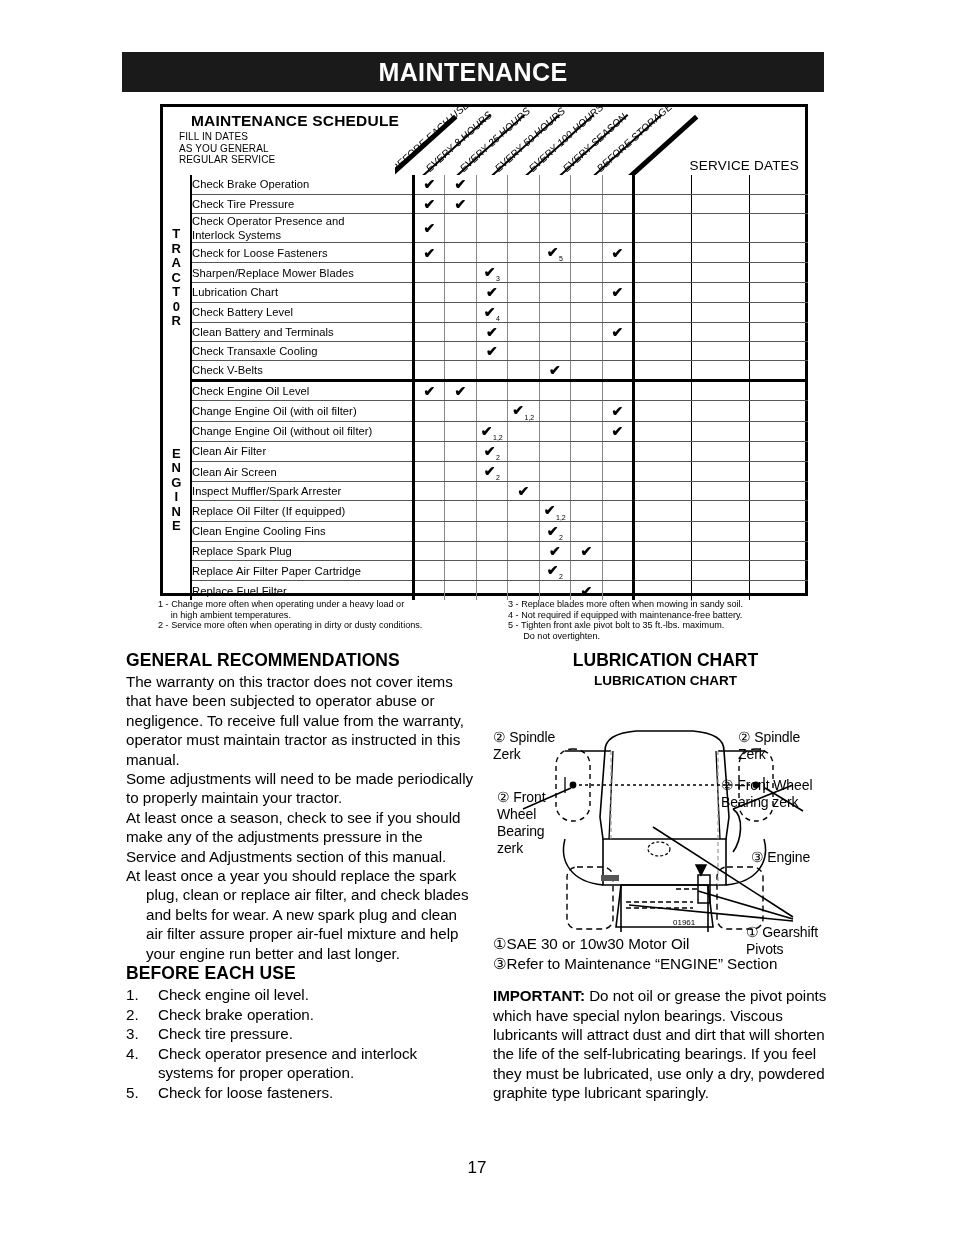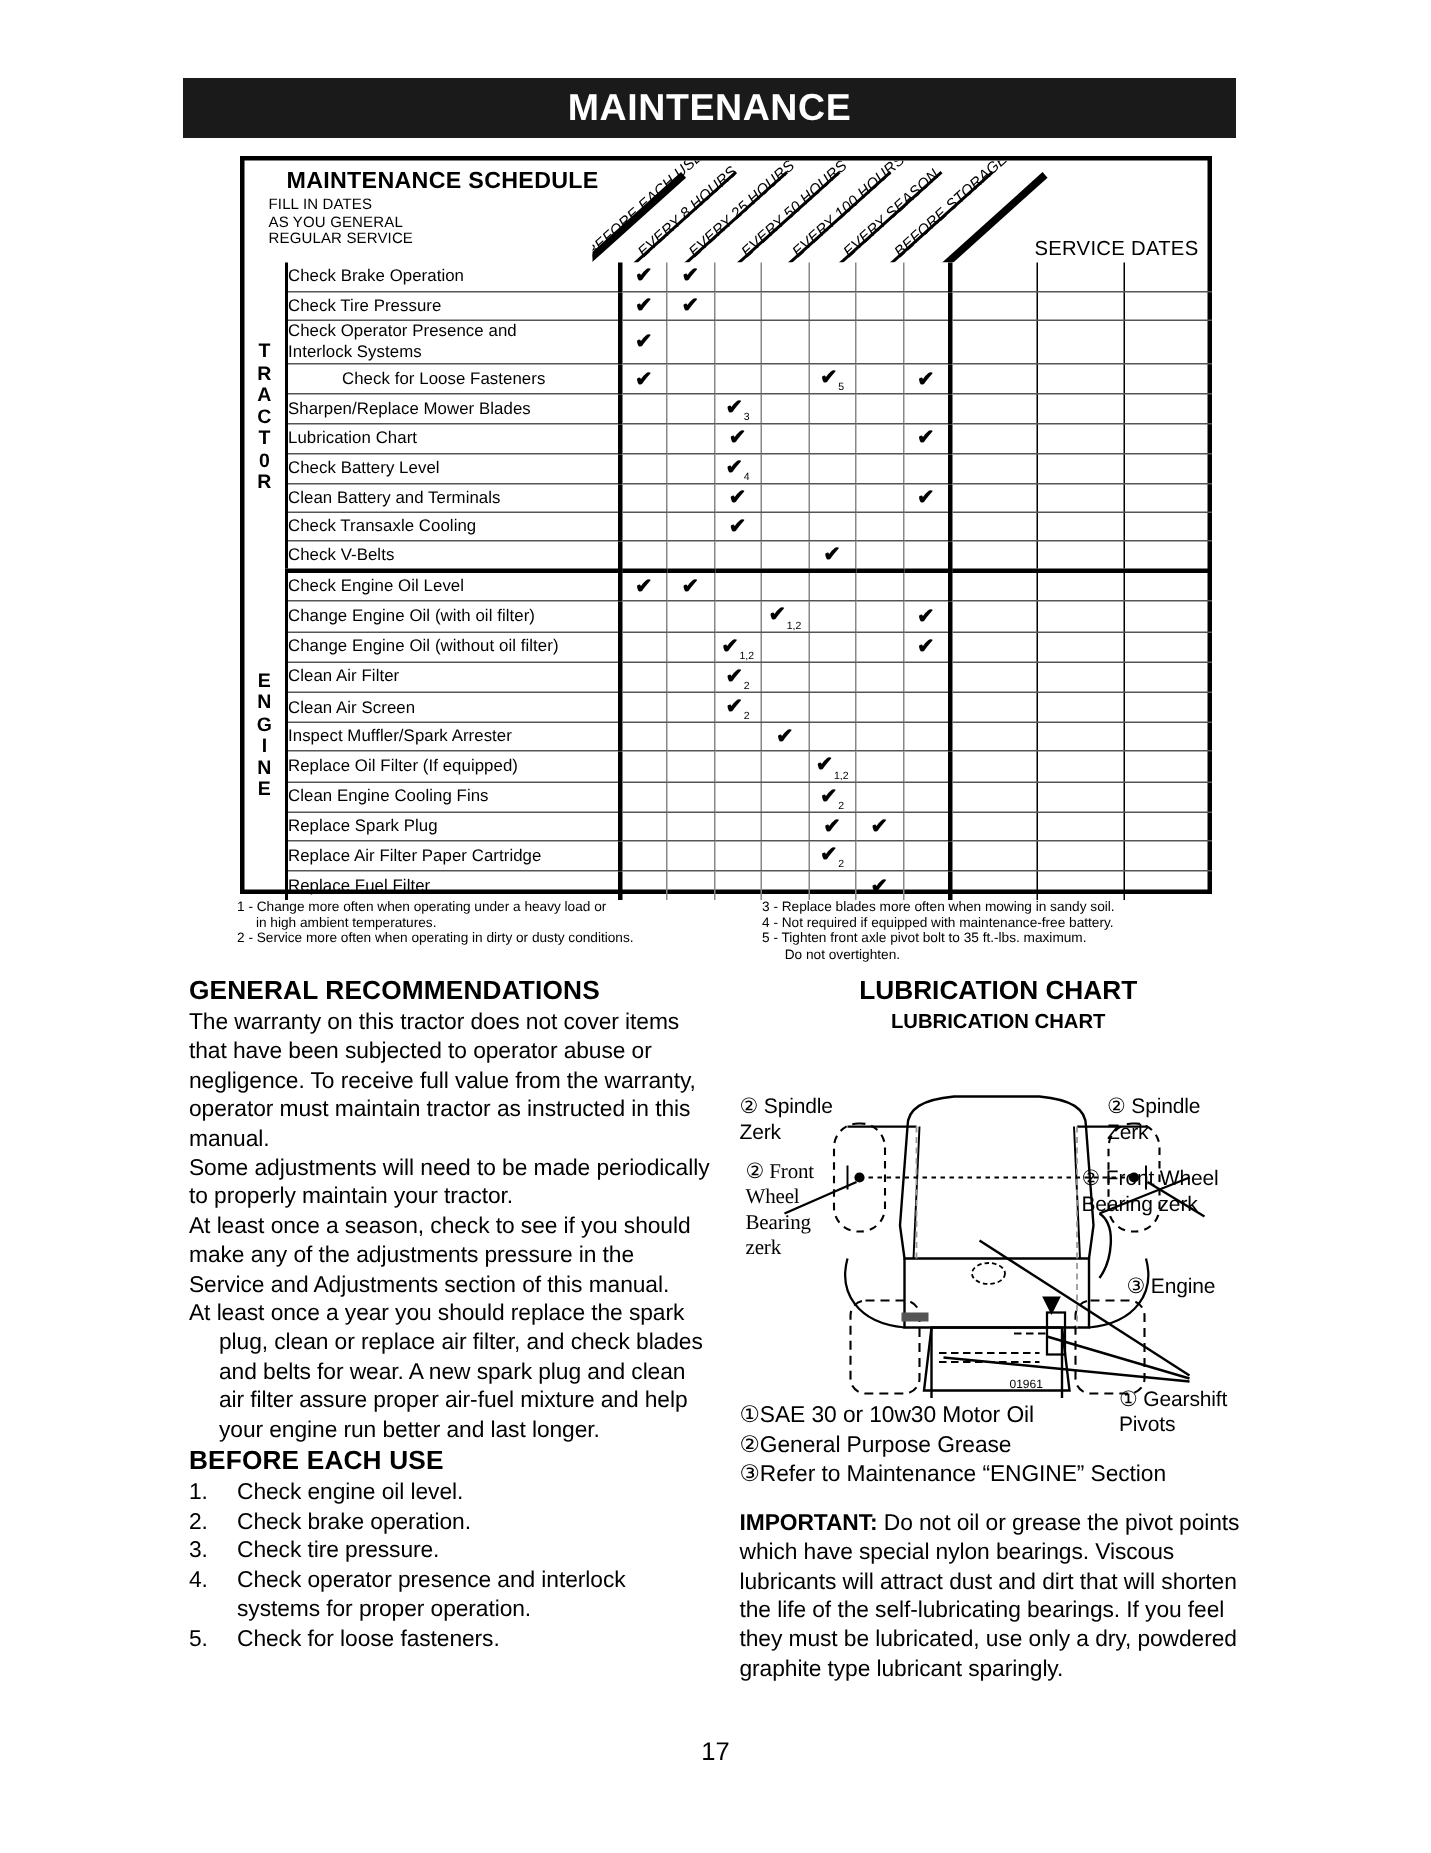--- a/index.html
+++ b/index.html
@@ -209,21 +209,21 @@
             <td class="cell" style="width: 31.5px;"></td>
             <td class="cell" style="width: 31.5px;"></td>
             <td class="cell" style="width: 31.5px;"></td>
             <td class="cell" style="width: 31.5px;"></td>
             <td class="cell thickR" style="width: 31.5px;"></td>
             <td class="cell sd" style="width: 58px;"></td>
             <td class="cell sd" style="width: 58px;"></td>
             <td class="cell sd last" style="width: 58px;"></td>
           </tr>
           <tr>
-            <td class="item" style="width: 222px; padding-left: 36px;">Check for Loose Fasteners</td>
+            <td class="item" style="width: 222px;">Check for Loose Fasteners</td>
             <td class="cell" style="width: 31.5px;"><span class="chk">✔</span></td>
             <td class="cell" style="width: 31.5px;"></td>
             <td class="cell" style="width: 31.5px;"></td>
             <td class="cell" style="width: 31.5px;"></td>
             <td class="cell" style="width: 31.5px;"><span class="chk">✔</span><span class="chk-sup">5</span></td>
             <td class="cell" style="width: 31.5px;"></td>
             <td class="cell thickR" style="width: 31.5px;"><span class="chk">✔</span></td>
             <td class="cell sd" style="width: 58px;"></td>
             <td class="cell sd" style="width: 58px;"></td>
             <td class="cell sd last" style="width: 58px;"></td>
@@ -570,30 +570,29 @@
         <rect x="108" y="186" width="18" height="6" fill="#555"></rect>
 
         <g stroke="#999" stroke-width="1.2" fill="none" stroke-dasharray="4,3">
           <line x1="118" y1="62" x2="118" y2="150"></line>
           <line x1="225" y1="62" x2="225" y2="196"></line>
         </g>
         <text x="180" y="236" font-family="'Liberation Sans',sans-serif" font-size="8" fill="#000">01961</text>
       </svg>
 
       <div class="lbl" style="left:0; top:40px;">② Spindle<br>Zerk</div>
-      <div class="lbl" style="left:4px; top:84px;font-family:Liberation Serif, serif;">② Front<br>Wheel<br>Bearing<br>zerk</div>
+      <div class="lbl" style="left:4px; top:100px;">② Front<br>Wheel<br>Bearing<br>zerk</div>
       <div class="lbl" style="left:245px; top:40px;">② Spindle<br>Zerk</div>
       <div class="lbl" style="left:228px; top:88px;">② Front Wheel<br>Bearing zerk</div>
       <div class="lbl" style="left:258px; top:160px;">③ Engine</div>
       <div class="lbl" style="left:253px; top:235px;">① Gearshift<br>Pivots</div>
     </div>
 
     <div class="legend">
         <div>①SAE 30 or 10w30 Motor Oil</div>
-        <div>②General Purpose Grease</div>
         <div>③Refer to Maintenance “ENGINE” Section</div>
       </div>
 
     <div class="imp">
       <b>IMPORTANT:</b><span>  Do not oil or grease the pivot points which have special nylon bearings.  Viscous lubricants will attract dust and dirt that will shorten the life of the self-lubricating bearings.  If you feel they must be lubricated, use only a dry, powdered graphite type lubricant sparingly.</span>
     </div>
   </div>
 
   <div class="pageno">17</div>
 </div>

